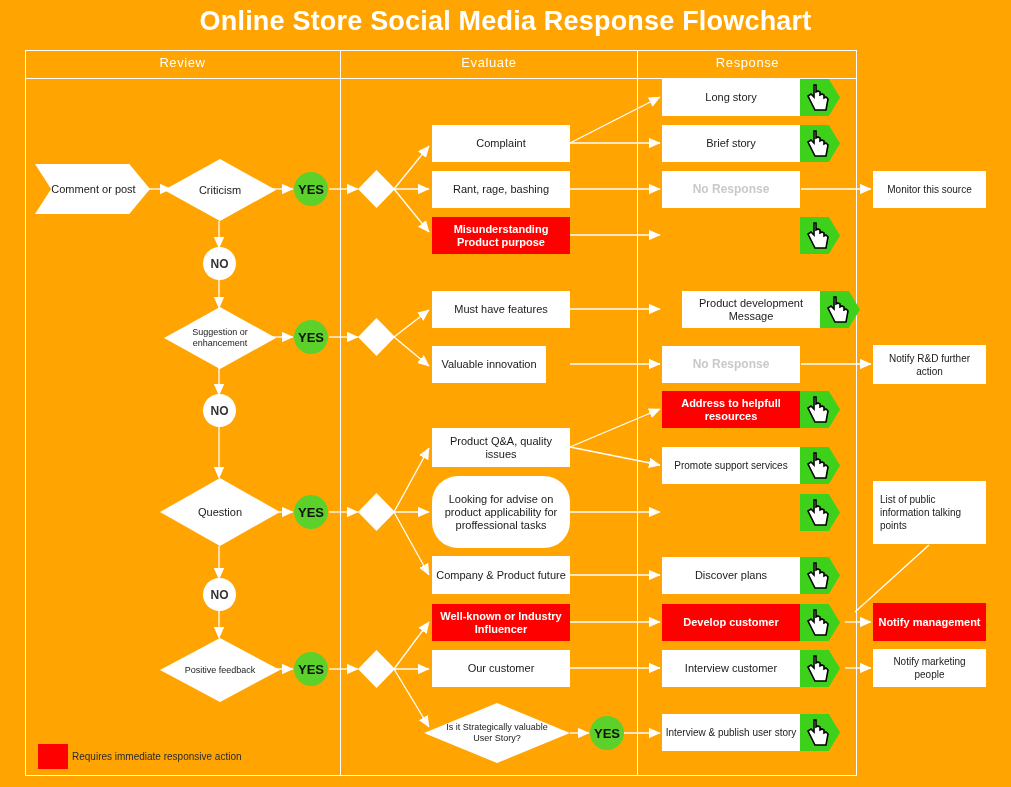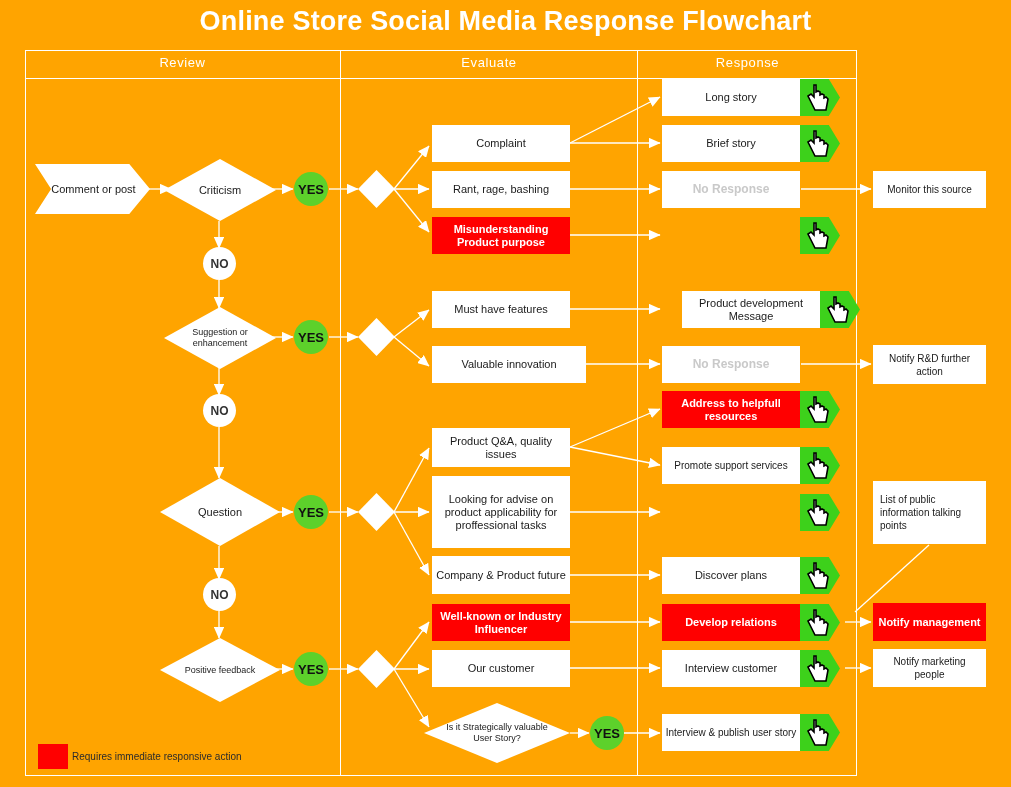--- a/index.html
+++ b/index.html
@@ -313,24 +313,24 @@
 </div>
 <div class="dia" style="left:358px; top:650px; width:37px; height:38px;">
   <div class="dshape"></div>
 </div>
 
 <div class="proc" style="left:432px; top:125px; width:138px; height:37px;">Complaint</div>
 <div class="proc" style="left:432px; top:171px; width:138px; height:37px;">Rant, rage, bashing</div>
 <div class="proc red" style="left:432px; top:217px; width:138px; height:37px;">Misunderstanding Product purpose</div>
 
 <div class="proc" style="left:432px; top:291px; width:138px; height:37px;">Must have features</div>
-<div class="proc" style="left:432px; top:346px; width:154px; height:37px;">Valuable innovation</div>
+<div class="proc" style="left:432px; top:346px; width:114px; height:37px;">Valuable innovation</div>
 
 <div class="proc" style="left:432px; top:428px; width:138px; height:39px;">Product Q&amp;A, quality issues</div>
-<div class="proc" style="left:432px; top:476px; width:138px; height:72px;">Looking for advise on product applicability for proffessional tasks</div>
+<div class="proc" style="left:432px; top:476px; width:138px; height:72px;border-radius:26px;">Looking for advise on product applicability for proffessional tasks</div>
 <div class="proc" style="left:432px; top:556px; width:138px; height:38px;">Company &amp; Product future</div>
 <div class="proc red" style="left:432px; top:604px; width:138px; height:37px;">Well-known or Industry Influencer</div>
 <div class="proc" style="left:432px; top:650px; width:138px; height:37px;">Our customer</div>
 
 <div class="dia" style="left:424px; top:703px; width:146px; height:60px;">
   <div class="dshape"></div>
   <div class="dtext" style="width:114px; font-size:9px; line-height:11px;">Is it Strategically valuable User Story?</div>
 </div>
 <div class="yes" style="left:590px; top:716px; width:34px; height:34px;">YES</div>
 
@@ -406,21 +406,21 @@
 <div class="resp-wrap" style="left:662px; top:557px; width:188px; height:37px;">
   <div class="resp-box" style="width:138px; height:37px;">Discover plans</div>
   <div class="tag" style="left:138px; height:37px;">
     <svg width="26" height="30" viewBox="0 0 26 30" xmlns="http://www.w3.org/2000/svg">
         <path d="M9 2 L9 14 L6 11 L3 13 L10 27 L21 27 L23 16 L21 14 L19 15 L19 12 L17 11 L15 12 L15 9 L13 8 L11 9 L11 2 Z" fill="#FFFFFF" stroke="#000000" stroke-width="1.6"></path>
       </svg>
   </div>
 </div>
 
 <div class="resp-wrap" style="left:662px; top:604px; width:188px; height:37px;">
-  <div class="resp-box red" style="width:138px; height:37px;">Develop relations</div>
+  <div class="resp-box red" style="width:138px; height:37px;">Develop customer</div>
   <div class="tag" style="left:138px; height:37px;">
     <svg width="26" height="30" viewBox="0 0 26 30" xmlns="http://www.w3.org/2000/svg">
         <path d="M9 2 L9 14 L6 11 L3 13 L10 27 L21 27 L23 16 L21 14 L19 15 L19 12 L17 11 L15 12 L15 9 L13 8 L11 9 L11 2 Z" fill="#FFFFFF" stroke="#000000" stroke-width="1.6"></path>
       </svg>
   </div>
 </div>
 
 <div class="resp-wrap" style="left:662px; top:650px; width:188px; height:37px;">
   <div class="resp-box" style="width:138px; height:37px;">Interview customer</div>
   <div class="tag" style="left:138px; height:37px;">

